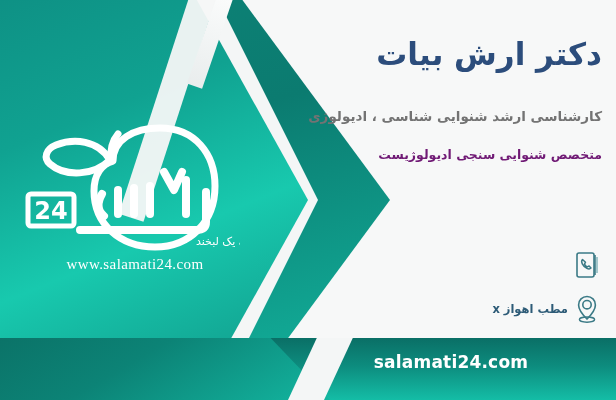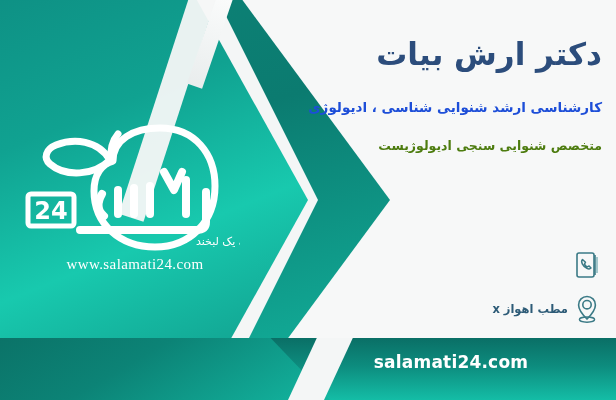--- a/index.html
+++ b/index.html
@@ -153,29 +153,29 @@
     direction: rtl;
   }
   .doc-name {
     color: #2c4d7c;
     font-size: 31px;
     font-weight: bold;
     line-height: 1.2;
     letter-spacing: 0.5px;
   }
   .doc-degree {
-    margin-top: 24px;
-    color: #1d4ed8;
+    margin-top: 33px;
+    color: #737373;
     font-size: 13.5px;
     font-weight: bold;
     line-height: 1.5;
   }
   .doc-spec {
     margin-top: 20px;
-    color: #4d7c0f;
+    color: #701a75;
     font-size: 12.5px;
     font-weight: bold;
     line-height: 1.5;
   }
 
   
   .contacts {
     position: absolute;
     right: 14px;
     top: 248px;

